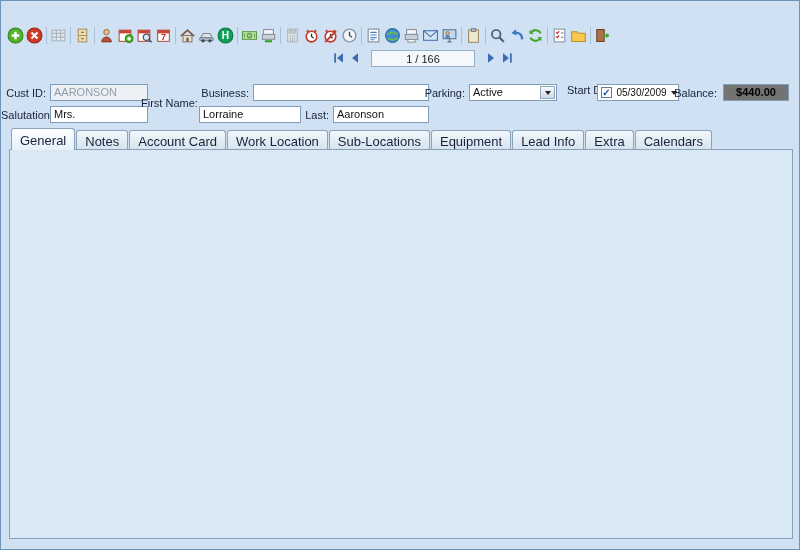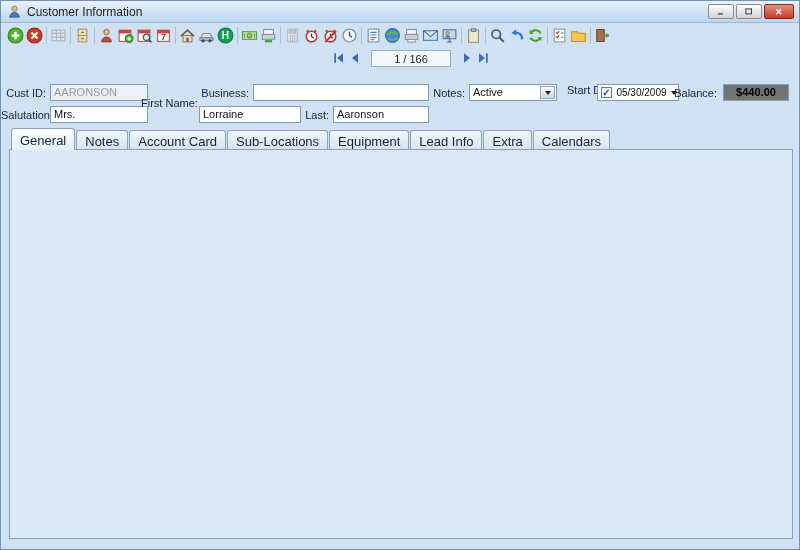--- a/index.html
+++ b/index.html
@@ -15,21 +15,21 @@
   .winbtn.close{width:30px;background:linear-gradient(#e89182,#c6392a);border-color:#8e2417;}
   
   .toolbar{position:absolute;top:22px;left:0;right:0;height:24px;display:flex;align-items:center;padding-left:5px;}
   .ticon{width:19px;height:19px;display:inline-flex;align-items:center;justify-content:center;}
   .ticon svg{width:17px;height:17px;}
   .tsep{width:1px;height:17px;background:#a9bfd4;margin:0 2px;flex:0 0 1px;}
   
   .navrow{position:absolute;top:47px;left:330px;height:20px;display:flex;align-items:center;}
   .navbtn{width:16px;height:16px;display:inline-flex;align-items:center;justify-content:center;}
   .navbtn svg{width:14px;height:14px;}
-  .navbox{width:80px;height:17px;margin:0 8px;background:#f4f8fc;border:1px solid #9ab0c6;font-size:11px;color:#222;text-align:center;line-height:16px;box-sizing:border-box;}
+  .navbox{width:104px;height:17px;margin:0 8px;background:#f4f8fc;border:1px solid #9ab0c6;font-size:11px;color:#222;text-align:center;line-height:16px;box-sizing:border-box;}
   
   .lbl{position:absolute;font-size:11px;color:#17233a;text-align:right;white-space:nowrap;}
   .fld{position:absolute;height:17px;background:#fff;border:1px solid #7f9db9;font-size:11px;color:#111;padding:1px 3px;box-sizing:border-box;line-height:13px;overflow:hidden;white-space:nowrap;}
   .fld.dis{background:#edf1f5;color:#8f9dab;}
   .fld.gray{background:#737373;font-weight:bold;text-align:center;color:#000;}
   .combo{display:flex;align-items:center;justify-content:space-between;padding:1px 1px 1px 3px;}
   .ddbtn{width:15px;height:13px;background:linear-gradient(#f7fafc,#cdd9e6);border:1px solid #93a8bf;display:inline-flex;align-items:center;justify-content:center;box-sizing:border-box;flex:0 0 15px;}
   .dda{width:0;height:0;border-left:3.5px solid transparent;border-right:3.5px solid transparent;border-top:4px solid #222;}
   .cb{display:inline-block;width:11px;height:11px;background:#fff;border:1px solid #5b7f9e;font-size:10px;line-height:10px;text-align:center;color:#1d4ea8;font-weight:bold;box-sizing:border-box;}
   .btn{position:absolute;width:74px;height:19px;background:linear-gradient(#f9fafb,#dde2e8);border:1px solid #8a9cb2;border-radius:3px;font-size:11px;color:#111;text-align:center;line-height:17px;box-sizing:border-box;}
@@ -85,44 +85,20 @@
   .n-type .ddbtn{height:11px;width:13px;flex:0 0 13px;}
   .hscroll{position:absolute;left:12px;top:518px;width:702px;height:13px;background:#d4e4f2;border:1px solid #9db6cc;box-sizing:border-box;}
   .hthumb{position:absolute;top:0;left:12px;right:12px;height:11px;background:linear-gradient(#fdfefe,#cfe0ef);border:1px solid #93b2cc;box-sizing:border-box;display:flex;align-items:center;justify-content:center;gap:2px;}
   .hthumb i{display:block;width:1px;height:7px;background:#7b93ad;}
 </style>
 </head>
 <body>
 
 <div class="window">
 
-  <div class="titlebar">
-    <span class="title-icon"><svg viewBox="0 0 16 16">
-          <circle cx="8" cy="5" r="2.8" fill="#e8bb8d" stroke="#8a6a4a" stroke-width=".8"></circle>
-          <path d="M2.8 14c.4-3.4 2.6-5 5.2-5s4.8 1.6 5.2 5z" fill="#4d7ab5" stroke="#2f517e" stroke-width=".8"></path>
-        </svg></span>
-    <span class="title-text">Customer Information</span>
-    <span class="winbtns">
-      <span class="winbtn">
-          <svg viewBox="0 0 16 16">
-            <path d="M3 11h8" stroke="#333" stroke-width="2"></path>
-          </svg>
-        </span>
-      <span class="winbtn">
-          <svg viewBox="0 0 16 16">
-            <rect x="3" y="3" width="9" height="8" fill="none" stroke="#333" stroke-width="1.5"></rect>
-          </svg>
-        </span>
-      <span class="winbtn close">
-          <svg viewBox="0 0 16 16">
-            <path d="M3.5 3.5l8 8M11.5 3.5l-8 8" stroke="#fff" stroke-width="2"></path>
-          </svg>
-        </span>
-    </span>
-  </div>
 
   <div class="toolbar">
       <span class="ticon">
         <svg viewBox="0 0 16 16">
           <circle cx="8" cy="8" r="7" fill="#54b32c" stroke="#337f17"></circle>
           <path d="M8 4.4v7.2M4.4 8h7.2" stroke="#fff" stroke-width="2.2"></path>
         </svg>
       </span>
       <span class="ticon">
         <svg viewBox="0 0 16 16">
@@ -349,21 +325,21 @@
           <path d="M3.4 2.6L10.2 8l-6.8 5.4z" fill="#3a6db3"></path>
           <rect x="11.4" y="2.6" width="2" height="10.8" fill="#3a6db3"></rect>
         </svg>
       </span>
   </div>
 
   <div class="lbl" style="left:0;top:86px;width:45px;">Cust ID:</div>
   <div class="fld dis" style="left:49px;top:83px;width:98px;">AARONSON</div>
   <div class="lbl" style="left:160px;top:86px;width:88px;">Business:</div>
   <div class="fld" style="left:252px;top:83px;width:176px;"></div>
-  <div class="lbl" style="left:400px;top:86px;width:64px;">Notes:</div>
+  <div class="lbl" style="left:400px;top:86px;width:64px;">Parking:</div>
   <div class="fld combo" style="left:468px;top:83px;width:88px;">
     <span>Active</span>
     <span class="ddbtn">
         <span class="dda"></span>
       </span>
   </div>
   <div class="lbl" style="left:566px;top:84px;width:28px;text-align:left;line-height:11px;">Start Date</div>
   <div class="fld combo" style="left:596px;top:83px;width:82px;">
     <span class="cb">✓</span>
     <span style="font-size:10px;">05/30/2009</span>
@@ -376,20 +352,21 @@
   <div class="fld" style="left:49px;top:105px;width:98px;">Mrs.</div>
   <div class="lbl" style="left:140px;top:96px;width:54px;">First Name:</div>
   <div class="fld" style="left:198px;top:105px;width:102px;">Lorraine</div>
   <div class="lbl" style="left:300px;top:108px;width:28px;">Last:</div>
   <div class="fld" style="left:332px;top:105px;width:96px;">Aaronson</div>
 
   <div class="tabs">
     <span class="tab active">General</span>
     <span class="tab">Notes</span>
     <span class="tab">Account Card</span>
+    <span class="tab">Work Location</span>
     <span class="tab">Sub-Locations</span>
     <span class="tab">Equipment</span>
     <span class="tab">Lead Info</span>
     <span class="tab">Extra</span>
     <span class="tab">Calendars</span>
   </div>
 
   <div class="panel"></div>
 
   <div class="lbl" style="left:20px;top:160px;width:76px;">Address:</div>

